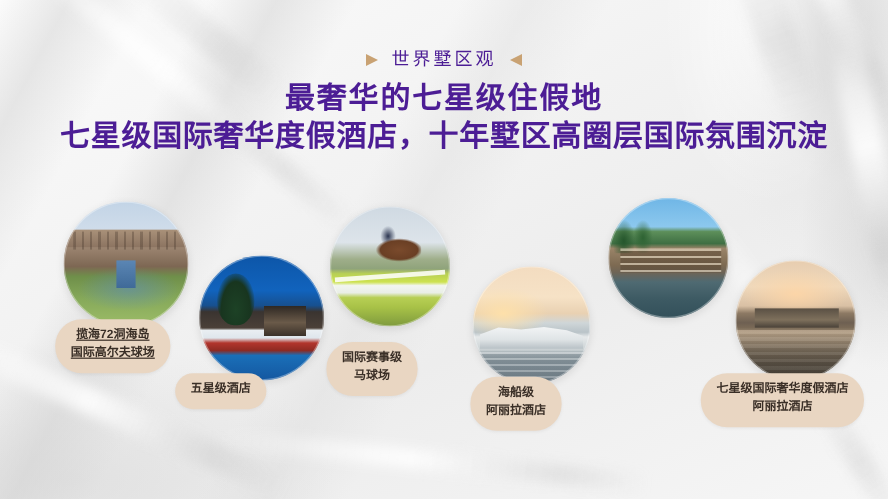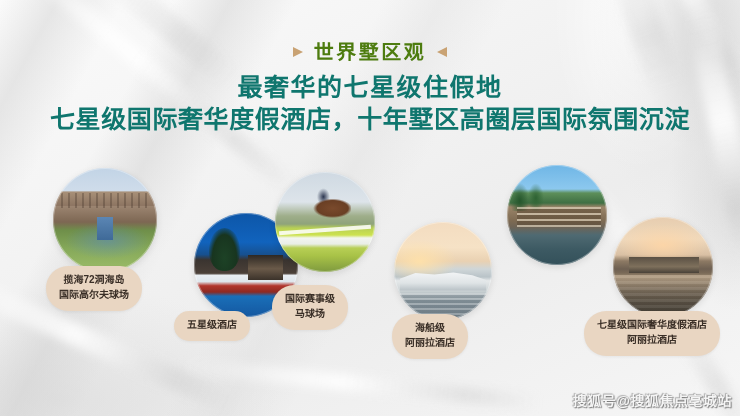--- a/index.html
+++ b/index.html
@@ -87,40 +87,40 @@
 
   .eyebrow {
     display: flex;
     align-items: center;
     justify-content: center;
     gap: 11px;
     margin-bottom: 9px;
   }
 
   .eyebrow-text {
-    font-size: 20px;
-    font-weight: 700;
+    font-size: 15px;
+    font-weight: 400;
     letter-spacing: 2.5px;
-    color: #4d7c0f;
+    color: #4c1d95;
     line-height: 1;
     white-space: nowrap;
   }
 
   .tri {
     width: 0; height: 0;
     border-top: 5px solid transparent;
     border-bottom: 5px solid transparent;
   }
   .tri.left  { border-left: 10px solid #c9a273; }
   .tri.right { border-right: 10px solid #c9a273; }
 
   .headline {
     font-size: 25px;
     font-weight: 700;
-    color: #0f766e;
+    color: #4c1d95;
     letter-spacing: 1.5px;
     line-height: 1.28;
     white-space: nowrap;
   }
   .headline.l2 {
     font-size: 25px;
     letter-spacing: 0.6px;
   }
 
   
@@ -151,23 +151,23 @@
     font-weight: 700;
     line-height: 1.48;
     white-space: nowrap;
     box-shadow: 0 1px 3px rgba(0,0,0,0.06);
   }
   .pill .ln { display: block; }
 
   
   #item-1 { left: 46px;  top: 168px; }
   #item-1 .photo { width: 104px; height: 104px; margin-left: 7px; }
-  #item-1 .pill  { left: 0;   top: 98px; }
-
-  #item-2 { left: 152px; top: 213px; margin-left: 28px; }
+  #item-1 .pill  { left: 0;   top: 98px; text-decoration: underline; }
+
+  #item-2 { left: 152px; top: 213px; }
   #item-2 .photo { width: 104px; height: 104px; margin-left: 14px; }
   #item-2 .pill  { left: -6px; top: 98px; }
 
   #item-3 { left: 272px; top: 172px; }
   #item-3 .photo { width: 100px; height: 100px; margin-left: 3px; }
   #item-3 .pill  { left: 0;   top: 113px; }
 
   #item-4 { left: 392px; top: 222px; }
   #item-4 .photo { width: 98px;  height: 98px; margin-left: 2px; }
   #item-4 .pill  { left: 0;   top: 92px; }
@@ -430,15 +430,14 @@
   <div class="item" id="item-6">
     <div class="photo">
       <div class="scene s6"></div>
     </div>
     <div class="pill">
       <span class="ln">七星级国际奢华度假酒店</span>
       <span class="ln">阿丽拉酒店</span>
     </div>
   </div>
 
-  <div class="watermark">搜狐号@搜狐焦点亳城站</div>
 
 </div>
 
 </body></html>

